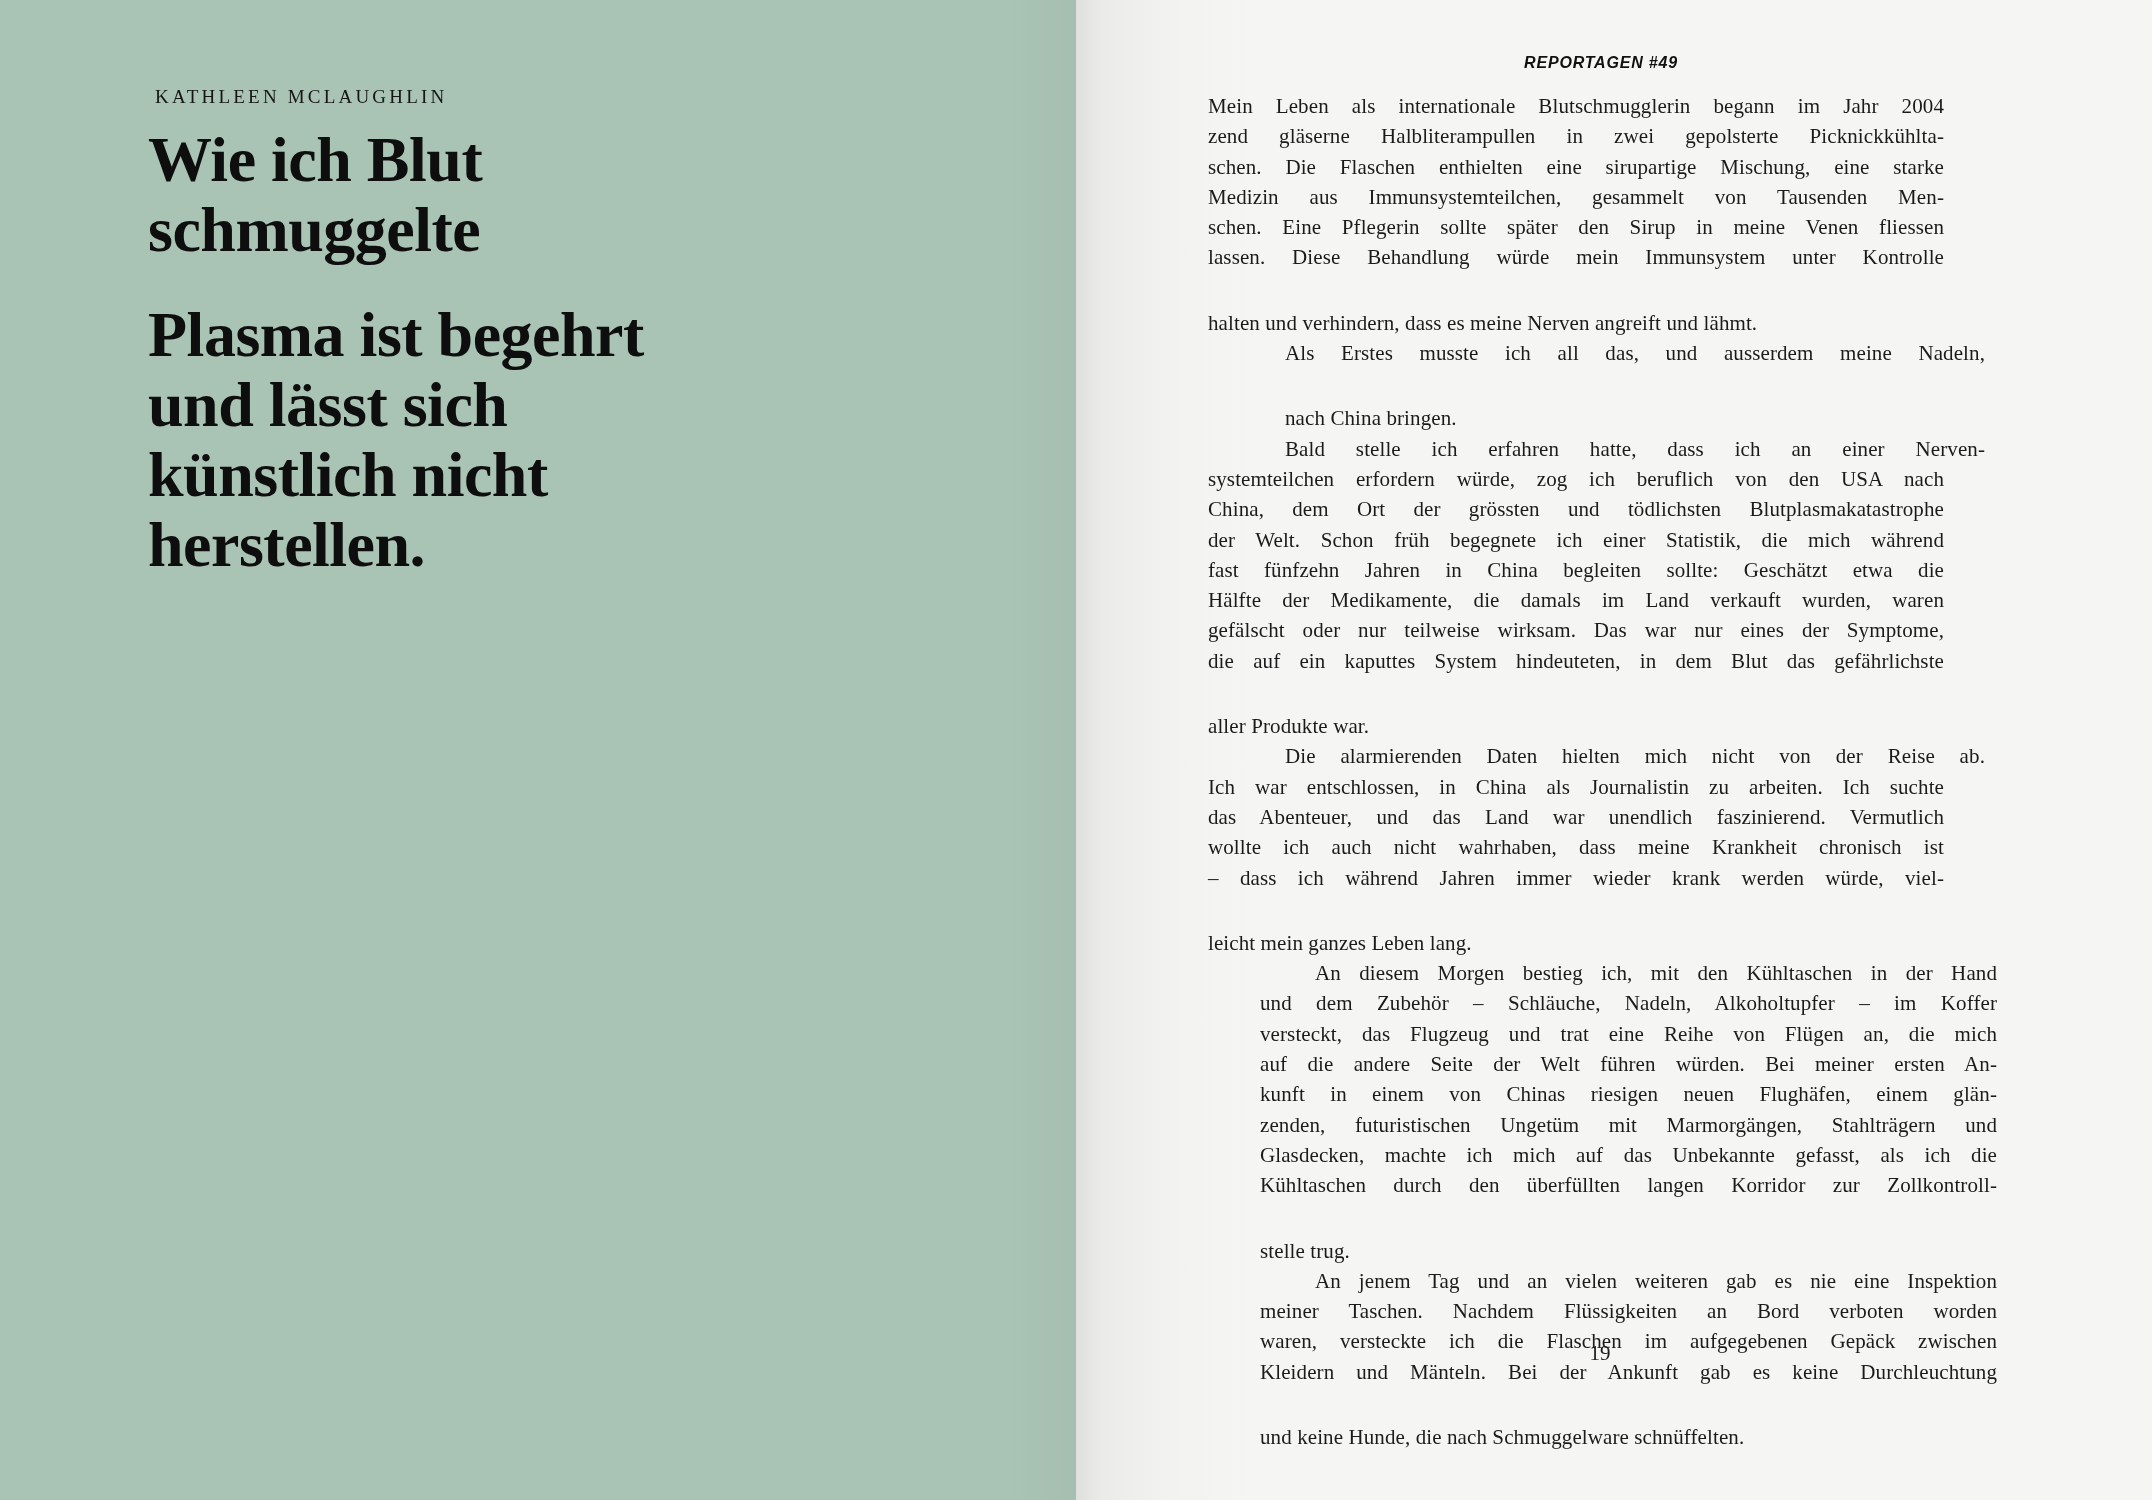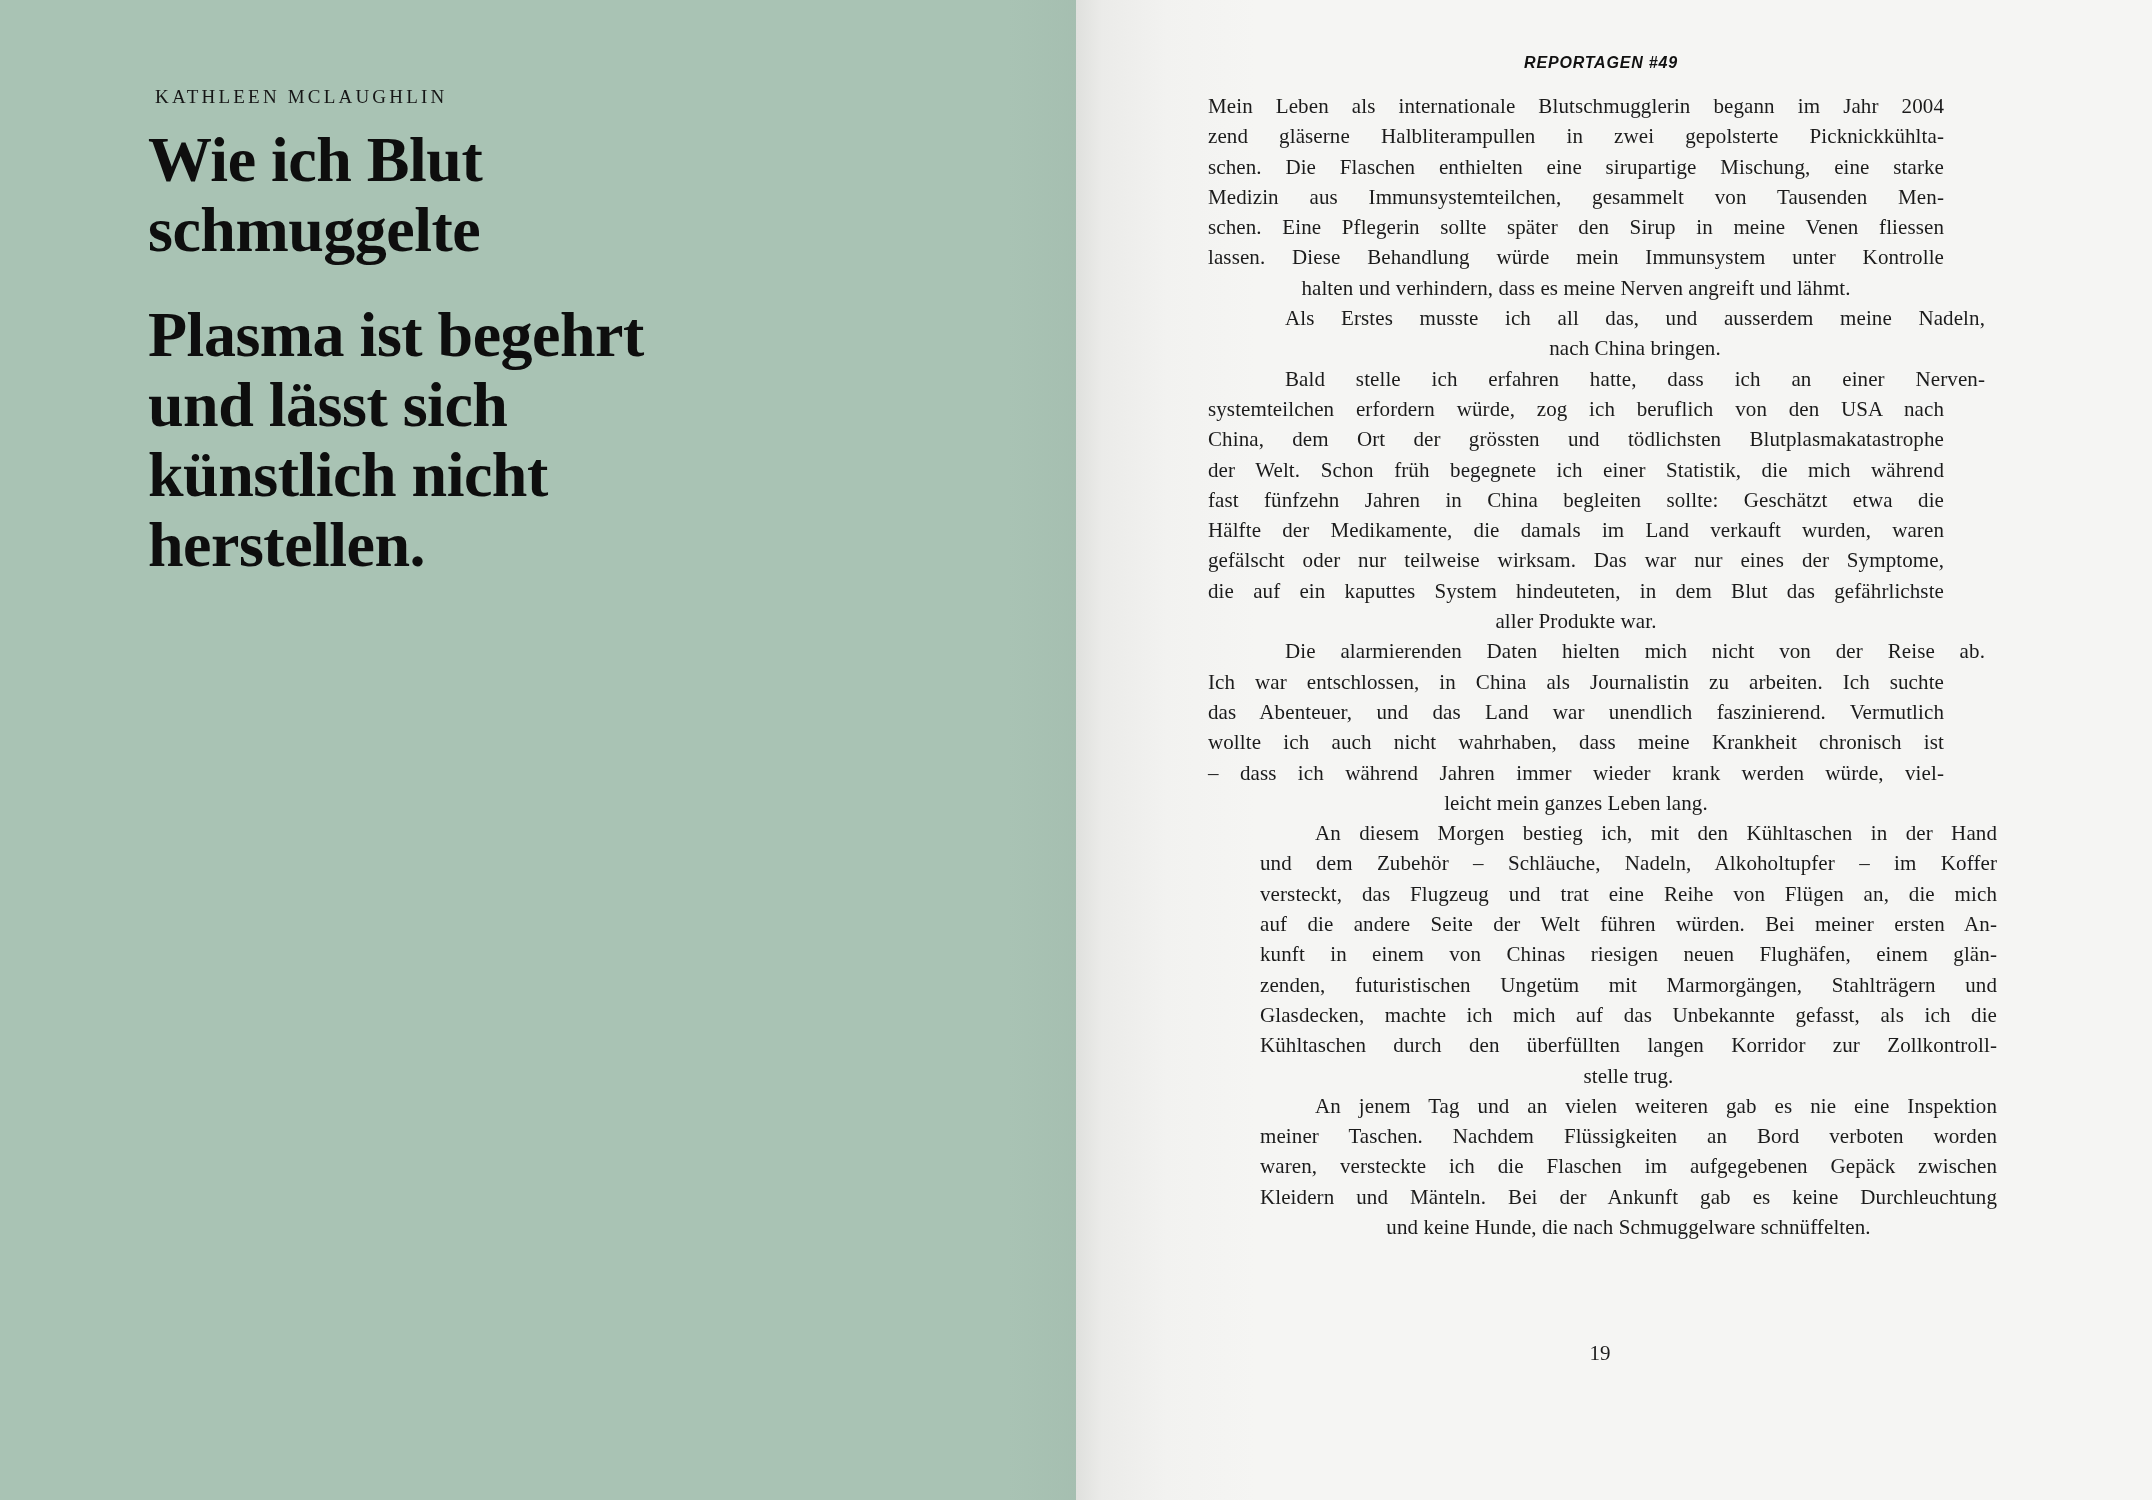--- a/index.html
+++ b/index.html
@@ -47,21 +47,21 @@
   .body-col{
     position:absolute;left:132px;top:91px;width:736px;
     font-family:"Liberation Serif","DejaVu Serif",serif;
     font-size:21px;line-height:30.3px;color:#1b1b1b;
     letter-spacing:0.1px;
   }
   .para{margin:0;}
   .para.shifted{margin-left:52px;}
   .bl{height:30.3px;overflow:visible;white-space:nowrap;}
   .bl.j{text-align:justify;text-align-last:justify;text-justify:inter-word;white-space:normal;}
-  .bl.last{text-align:center;}
+  .bl.last{text-align:left;margin-top:35px;}
   
   .para.normal .bl{width:736px;}
   .para.normal .bl.first{margin-left:77px;width:700px;}
   .para.indent-block .bl{margin-left:77px;width:700px;}
   
   .para.shifted .bl{width:737px;}
   .para.shifted .bl.first{margin-left:55px;width:682px;}
   .folio{
     position:absolute;left:132px;top:1341px;width:736px;
     text-align:center;text-indent:48px;

